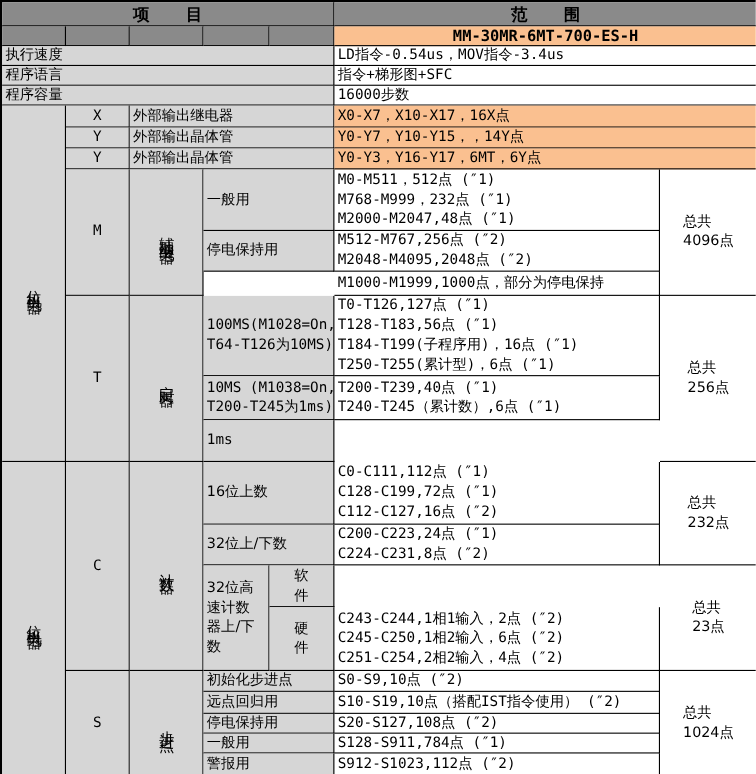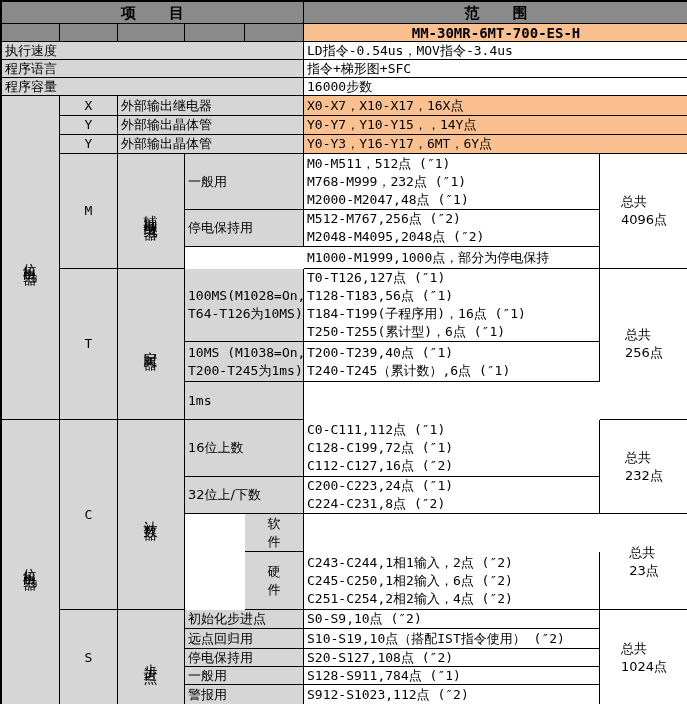--- a/index.html
+++ b/index.html
@@ -111,20 +111,24 @@
   <div class="c gray ctr" style="grid-area:15/3/19/4">
     <span class="vert">计数器</span>
   </div>
   <div class="c gray" style="grid-area:15/4/16/6">16位上数</div>
   <div class="c mono pre" style="grid-area:15/6/16/7">C0-C111,112点 (″1)
 C128-C199,72点 (″1)
 C112-C127,16点 (″2)</div>
   <div class="c gray" style="grid-area:16/4/17/6">32位上/下数</div>
   <div class="c mono pre" style="grid-area:16/6/17/7">C200-C223,24点 (″1)
 C224-C231,8点 (″2)</div>
+  <div class="c gray pre" style="grid-area:17/4/19/5">32位高
+速计数
+器上/下
+数</div>
   <div class="c gray ctr pre" style="grid-area:17/5/18/6">软
 件</div>
   <div class="c gray ctr pre" style="grid-area:18/5/19/6">硬
 件</div>
   <div class="c mono pre" style="grid-area:18/6/19/7">C243-C244,1相1输入，2点 (″2)
 C245-C250,1相2输入，6点 (″2)
 C251-C254,2相2输入，4点 (″2)</div>
   <div class="c ctr pre" style="grid-area:15/7/17/8">总共
 232点</div>
   <div class="c ctr pre" style="grid-area:17/7/19/8">总共

